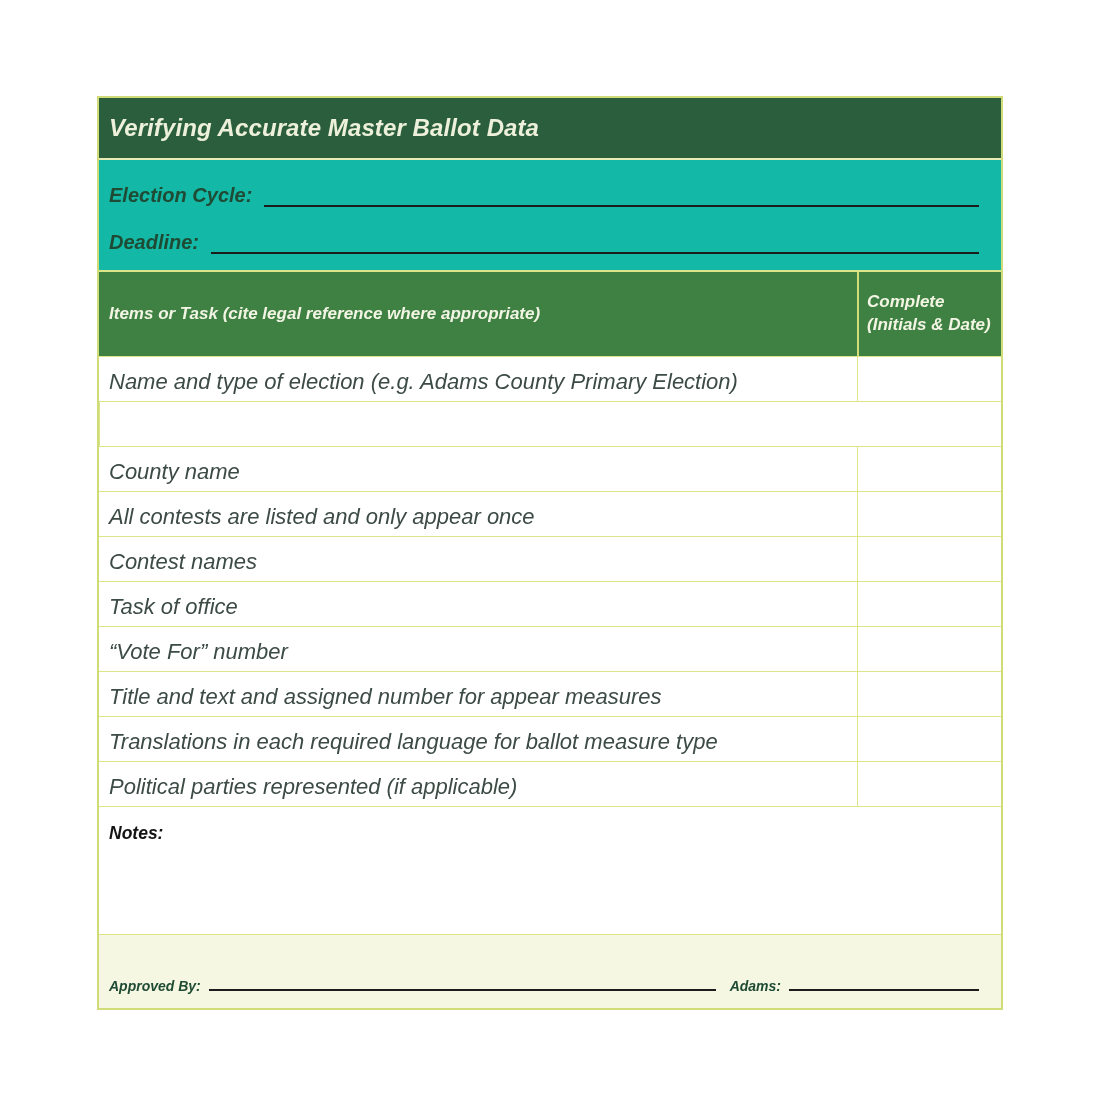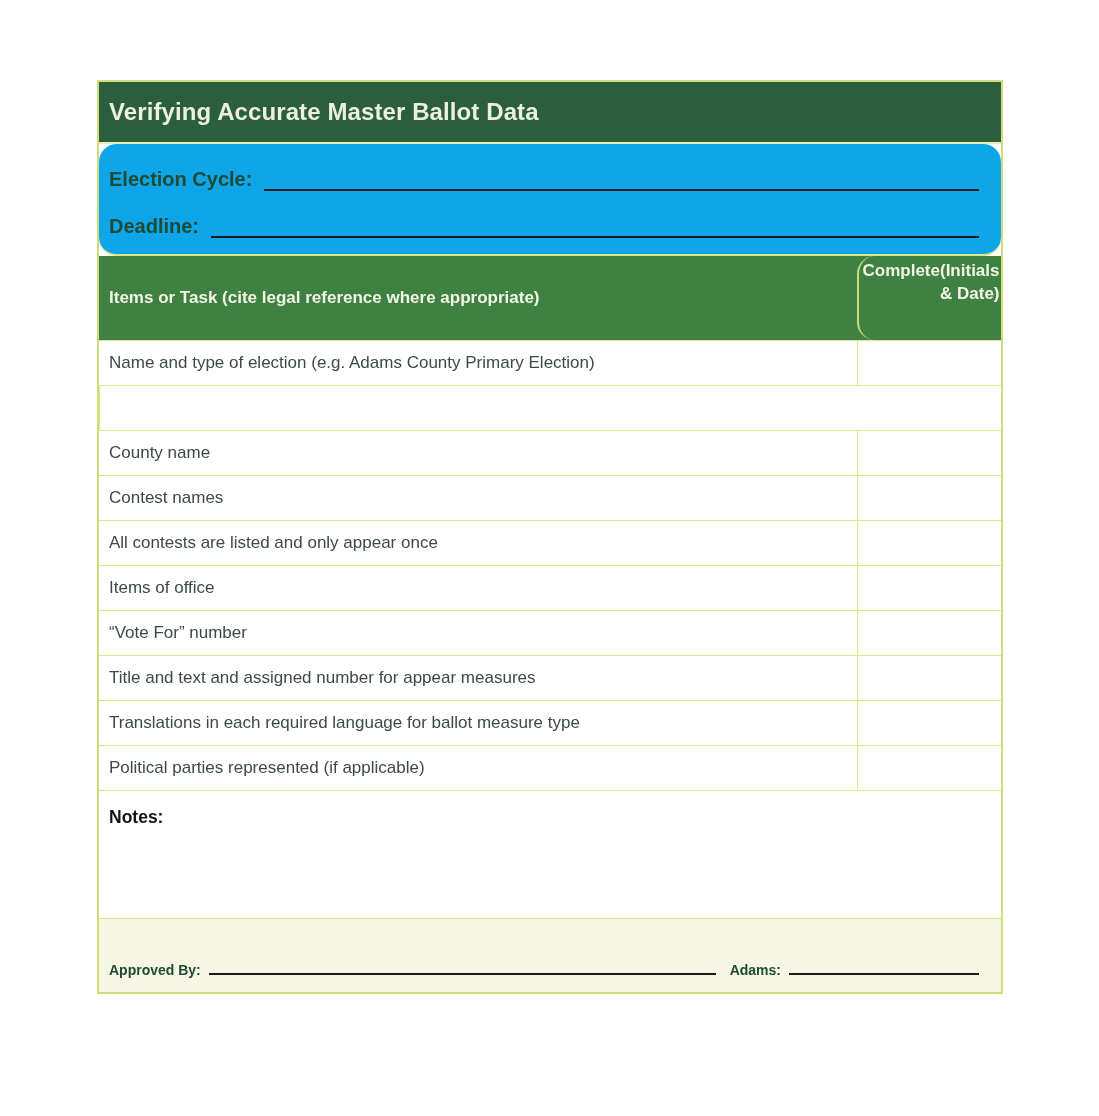--- a/index.html
+++ b/index.html
@@ -4,47 +4,47 @@
 <style>
   * { margin: 0; padding: 0; box-sizing: border-box; }
   html, body {
     width: 1099px; height: 1116px;
     background: #ffffff;
     font-family: "Liberation Sans", sans-serif;
     position: relative;
   }
   .form {
     position: absolute;
-    left: 97px; top: 80px;
+    left: 97px; top: 96px;
     width: 906px;
     border: 2px solid #cfdc78;
     background: #ffffff;
+    font-style: italic;
   }
   
   .title-bar {
     height: 62px;
     background: #2a5e3c;
     border-bottom: 2px solid #e6ecb4;
     display: flex;
     align-items: center;
     padding: 0 16px 0 10px;
   }
   .title-bar h1 {
     color: #edf0da;
     font-size: 24px;
     font-weight: bold;
     letter-spacing: 0.1px;
   }
   
   .info {
     height: 112px;
-    background: #0ea5e9;
+    background: #14b8a6;
     border-bottom: 2px solid #dce587;
     padding: 24px 22px 0 10px;
-    border-radius: 18px;
   }
   .info-row {
     display: flex;
     align-items: flex-end;
     margin-bottom: 24px;
   }
   .info-label {
     color: #1f4a33;
     font-weight: bold;
     font-size: 20px;
@@ -68,33 +68,32 @@
     font-size: 17px;
   }
   .th-items {
     display: flex;
     align-items: center;
     padding: 0 12px 0 10px;
   }
   .th-complete {
     border-left: 2px solid #cfdc78;
     display: flex;
-    flex-direction: row;
+    flex-direction: column;
     justify-content: center;
     padding: 4px 6px 4px 8px;
     line-height: 1.35;
-    border-radius: 18px;
   }
   
   .row {
     display: grid;
     grid-template-columns: 1fr 144px;
     height: 45px;
     border-top: 1.5px solid #dce587;
-    font-size: 17px;
+    font-size: 22px;
     color: #3d4b45;
     background: #ffffff;
   }
   .task-cell {
     padding: 11px 12px 0 10px;
     line-height: 1.25;
   }
   .complete-cell {
     border-left: 1.5px solid #dce587;
   }
@@ -173,29 +172,29 @@
       <div class="complete-cell"></div>
     </div>
     <div class="row">
       <div class="complete-cell"></div>
     </div>
     <div class="row">
       <div class="task-cell">County name</div>
       <div class="complete-cell"></div>
     </div>
     <div class="row">
+      <div class="task-cell">All contests are listed and only appear once</div>
+      <div class="complete-cell"></div>
+    </div>
+    <div class="row">
       <div class="task-cell">Contest names</div>
       <div class="complete-cell"></div>
     </div>
     <div class="row">
-      <div class="task-cell">All contests are listed and only appear once</div>
-      <div class="complete-cell"></div>
-    </div>
-    <div class="row">
-      <div class="task-cell">Items of office</div>
+      <div class="task-cell">Task of office</div>
       <div class="complete-cell"></div>
     </div>
     <div class="row">
       <div class="task-cell">“Vote For” number</div>
       <div class="complete-cell"></div>
     </div>
     <div class="row">
       <div class="task-cell">Title and text and assigned number for appear measures</div>
       <div class="complete-cell"></div>
     </div>

